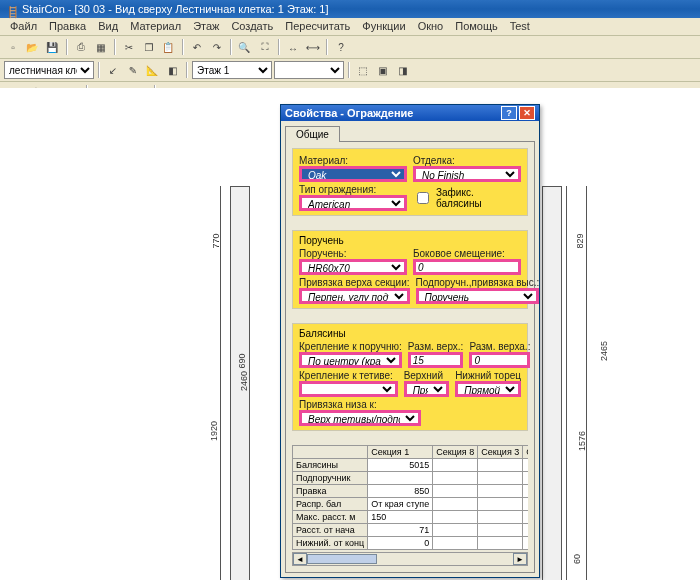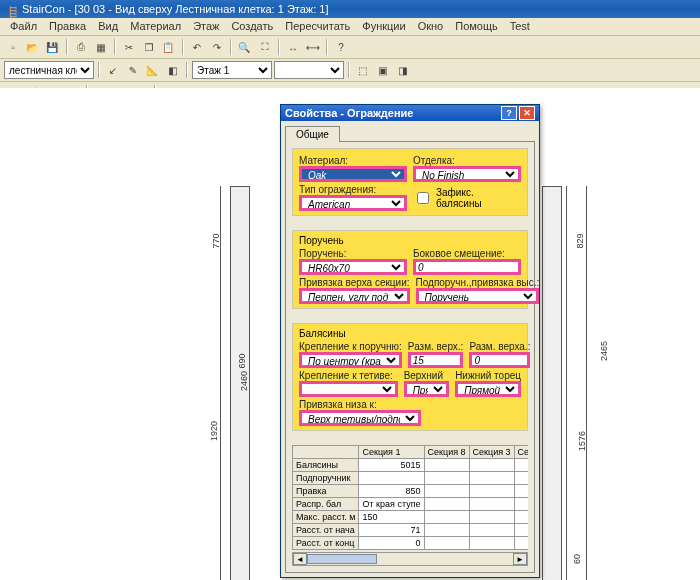--- a/index.html
+++ b/index.html
@@ -305,21 +305,21 @@
               <td style="text-align: right;"></td>
             </tr>
             <tr>
               <td class="rowhdr">Расст. от нача</td>
               <td style="text-align: right;">71</td>
               <td style="text-align: right;"></td>
               <td style="text-align: right;"></td>
               <td style="text-align: right;"></td>
             </tr>
             <tr>
-              <td class="rowhdr">Расст. от конц</td>
+              <td class="rowhdr">Нижний. от конц</td>
               <td style="text-align: right;">0</td>
               <td style="text-align: right;"></td>
               <td style="text-align: right;"></td>
               <td style="text-align: right;"></td>
             </tr>
           </tbody>
       </table>
       <div class="hscroll">
         <div class="arr l">◄</div>
         <div class="thumb"></div>

